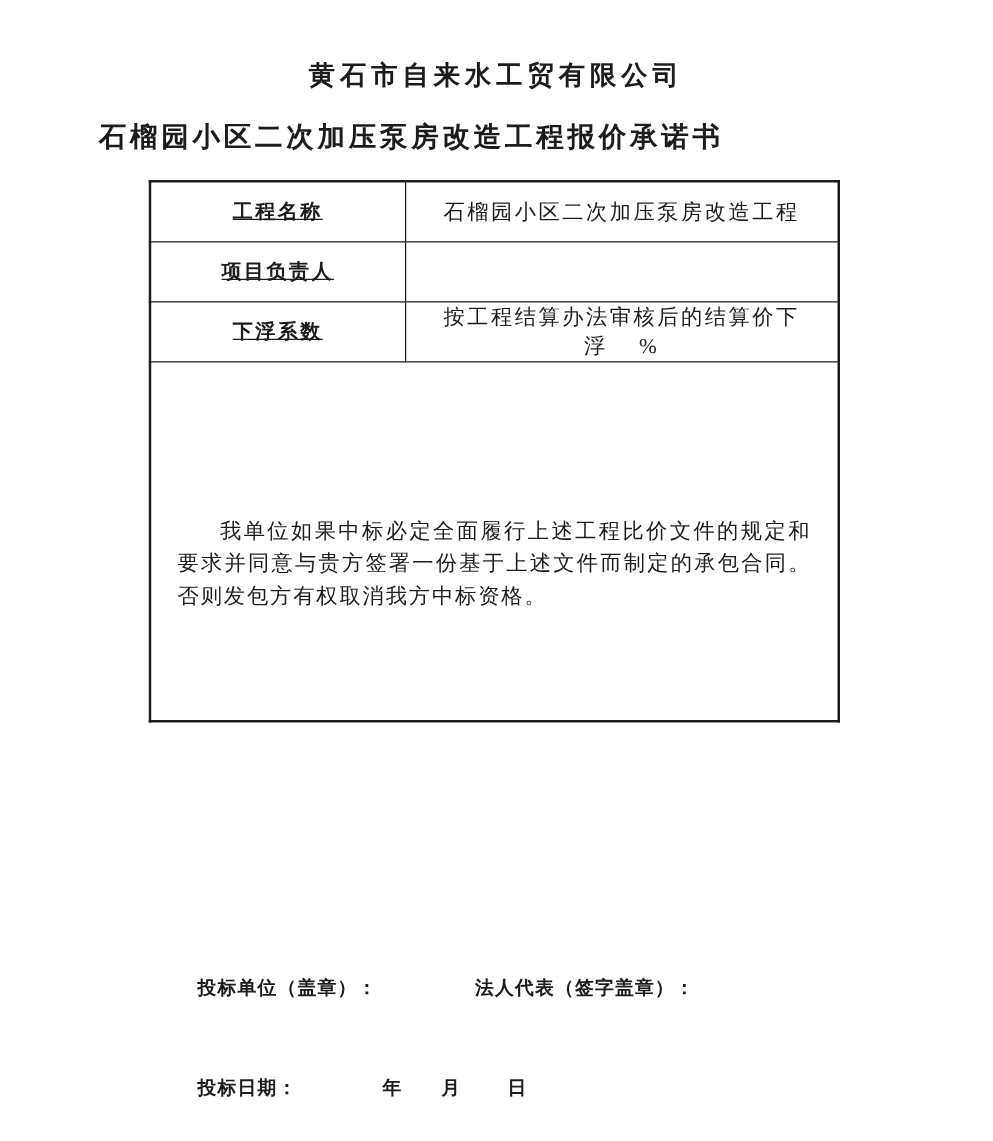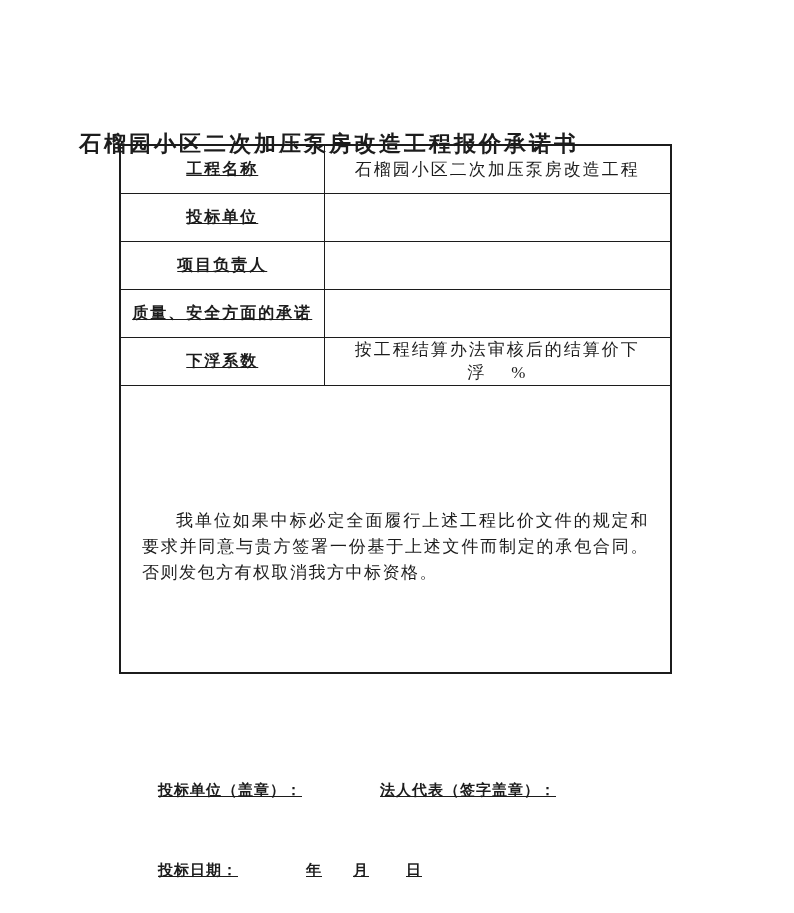--- a/index.html
+++ b/index.html
@@ -29,21 +29,20 @@
   .doc-subtitle {
     position: absolute;
     top: 95px;
     left: 0;
     width: 658px;
     text-align: center;
     font-size: 22px;
     font-weight: bold;
     letter-spacing: 3px;
     white-space: nowrap;
-    margin-top: 34px;
   }
   table.form {
     position: absolute;
     left: 119px;
     top: 144px;
     width: 553px;
     border-collapse: collapse;
     table-layout: fixed;
     border: 2px solid #1c1c1c;
   }
@@ -78,57 +77,49 @@
     line-height: 26px;
     text-indent: 2em;
     text-align: justify;
   }
   .footer-label {
     position: absolute;
     font-size: 15px;
     font-weight: bold;
     letter-spacing: 1px;
     white-space: nowrap;
-    text-decoration: underline;
   }
   .pos-bidder { left: 158px; top: 781px; }
   .pos-legal  { left: 380px; top: 781px; }
   .pos-date   { left: 158px; top: 861px; text-align: right; }
   .pos-year   { left: 306px; top: 861px; }
   .pos-month  { left: 353px; top: 861px; }
   .pos-day    { left: 406px; top: 861px; }
 </style>
 </head>
 <body>
 
 <div class="page">
 
+  <div class="doc-title">黄石市自来水工贸有限公司</div>
 
   <div class="doc-subtitle">石榴园小区二次加压泵房改造工程报价承诺书</div>
 
   <table class="form">
     <colgroup>
       <col style="width:204px">
       <col>
     </colgroup>
     <tbody>
       <tr>
         <td class="label-cell">工程名称</td>
         <td class="value-cell">石榴园小区二次加压泵房改造工程</td>
       </tr>
       <tr>
-        <td class="label-cell">投标单位</td>
-        <td class="value-cell"></td>
-      </tr>
-      <tr>
         <td class="label-cell">项目负责人</td>
-        <td class="value-cell"></td>
-      </tr>
-      <tr>
-        <td class="label-cell">质量、安全方面的承诺</td>
         <td class="value-cell"></td>
       </tr>
       <tr>
         <td class="label-cell">下浮系数</td>
         <td class="value-cell">按工程结算办法审核后的结算价下浮&nbsp;&nbsp;&nbsp;&nbsp;%</td>
       </tr>
       <tr>
         <td class="commitment-cell" colspan="2">
           <p class="commitment">我单位如果中标必定全面履行上述工程比价文件的规定和要求并同意与贵方签署一份基于上述文件而制定的承包合同。否则发包方有权取消我方中标资格。</p>
         </td>

